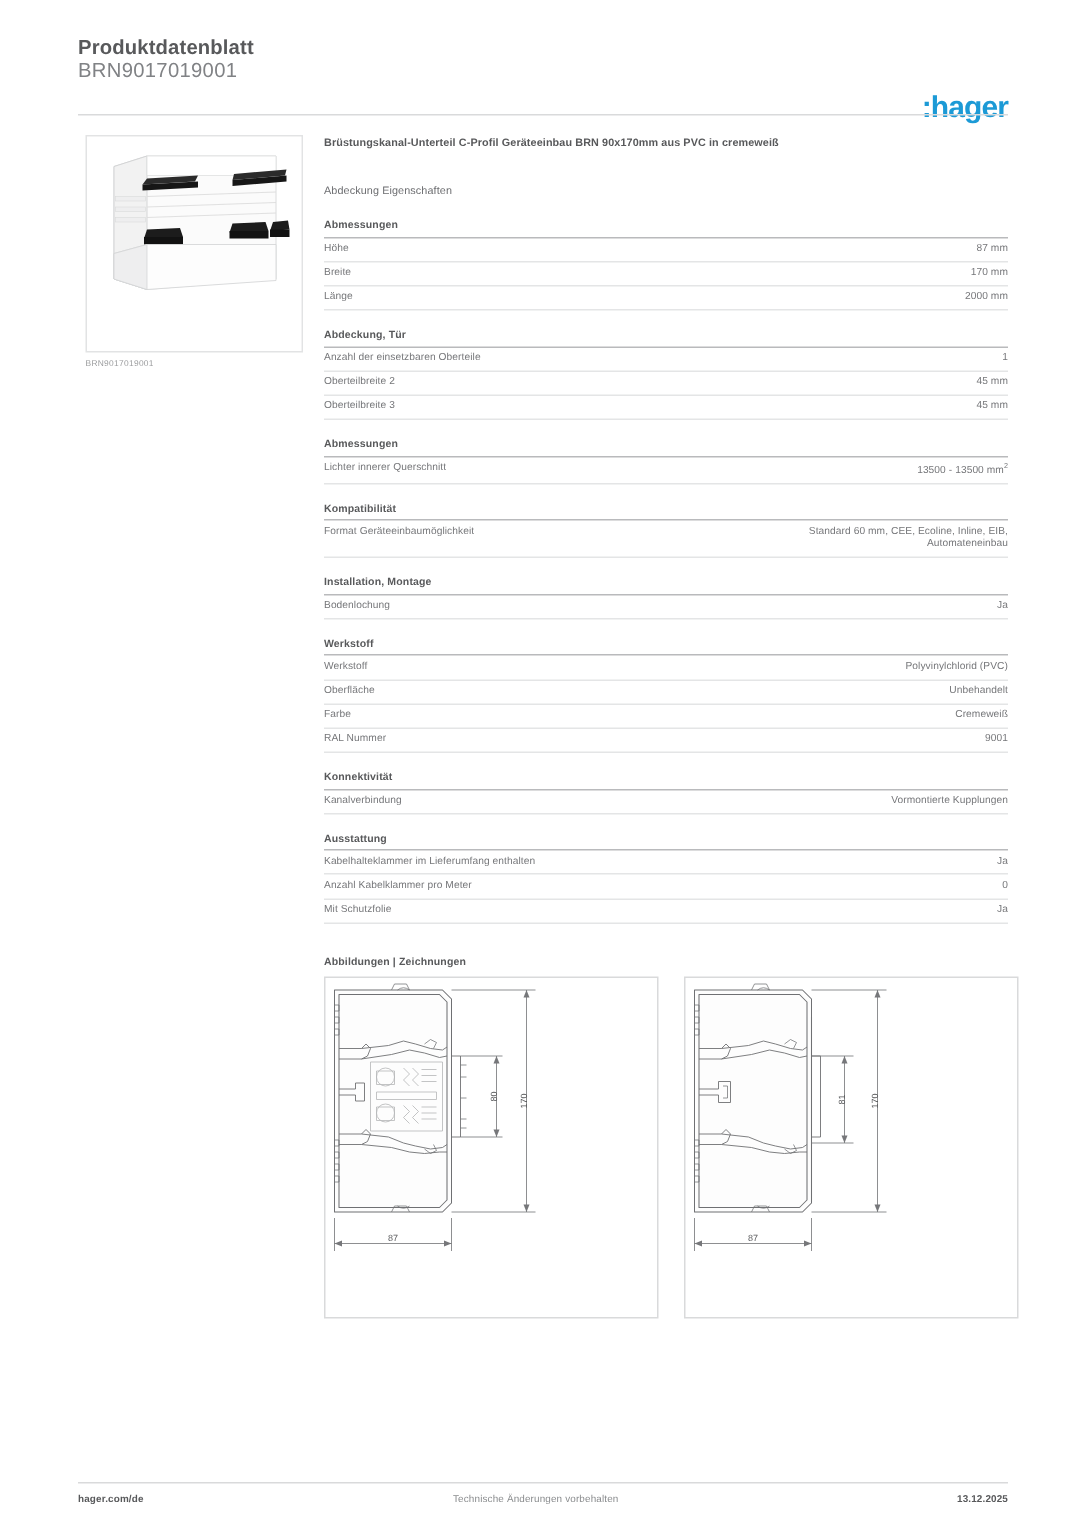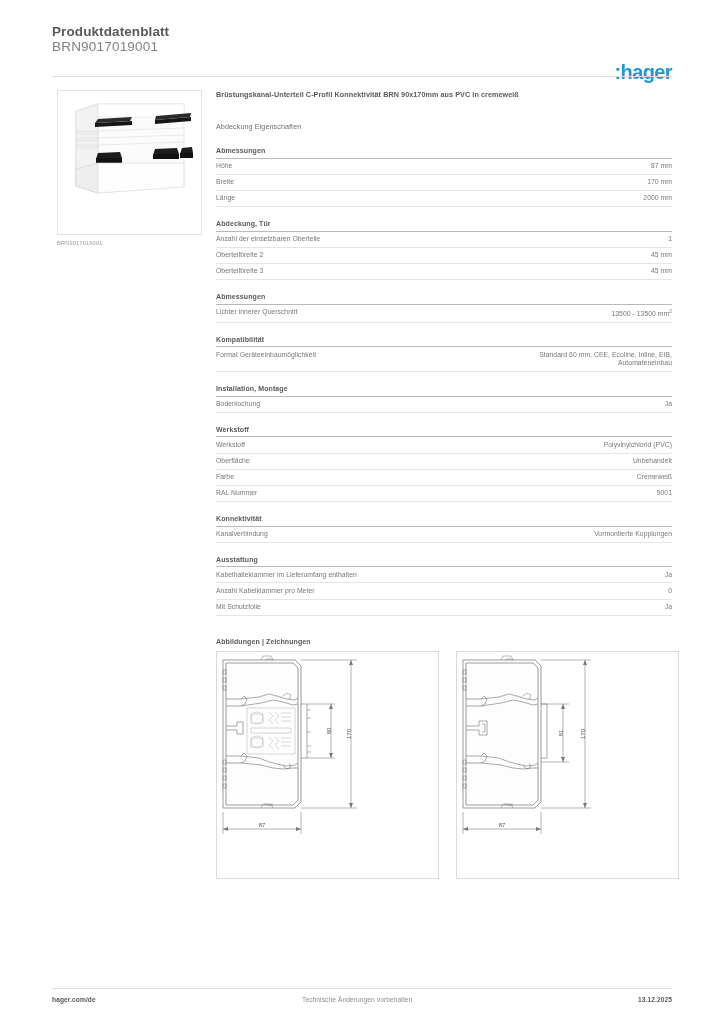--- a/index.html
+++ b/index.html
@@ -252,21 +252,21 @@
           <polygon points="18,78 40,72 126,72 126,96 40,102 18,95" fill="#fdfdfd" stroke="#d6d7d8" stroke-width="0.6"></polygon>
           <polygon points="18,78 40,72 40,102 18,95" fill="#eeeeef" stroke="#d2d3d4" stroke-width="0.5"></polygon>
         </g>
       </svg>
     </div>
     <div class="product-caption">BRN9017019001</div>
   </div>
 
   <div class="content">
 
-    <div class="product-name">Brüstungskanal-Unterteil C-Profil Konnektivität BRN 90x170mm aus PVC in cremeweiß</div>
+    <div class="product-name">Brüstungskanal-Unterteil C-Profil Geräteeinbau BRN 90x170mm aus PVC in cremeweiß</div>
     <div class="section-lead">Abdeckung Eigenschaften</div>
 
     <div id="spec-container">
         <div class="spec-group">
           <div class="spec-group-title">Abmessungen</div>
           <div class="spec-row">
             <div class="spec-label">Höhe</div>
             <div class="spec-value">87 mm</div>
           </div>
           <div class="spec-row">

